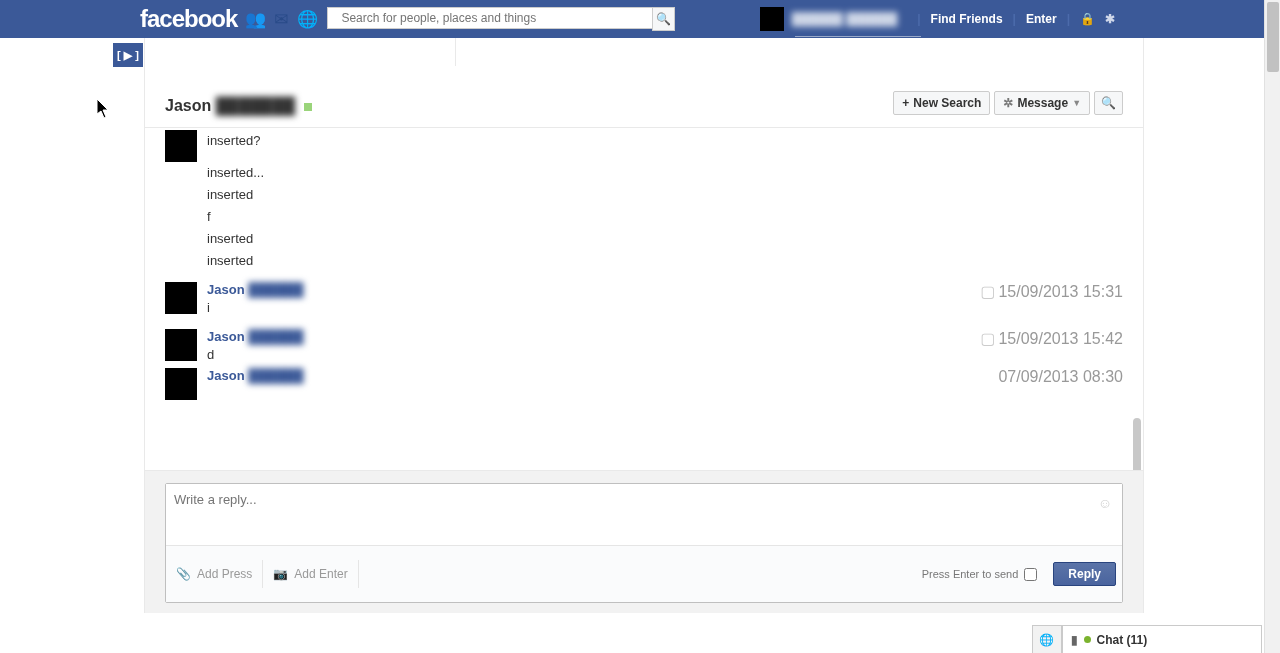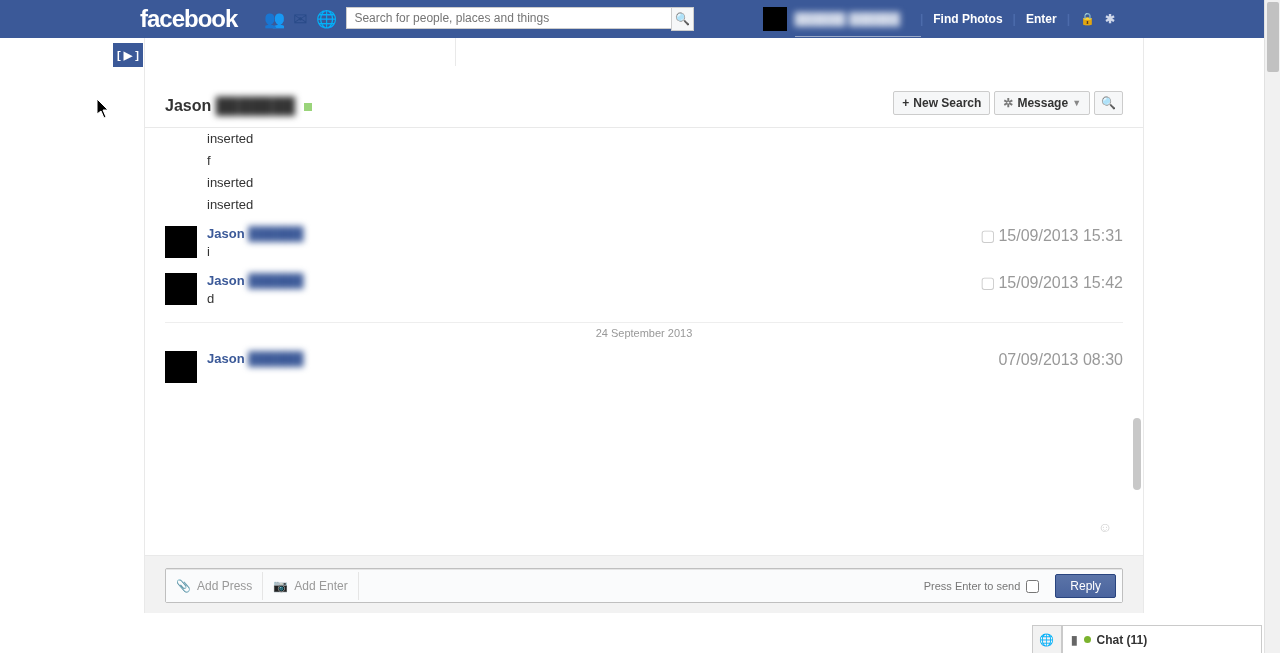--- a/index.html
+++ b/index.html
@@ -18,33 +18,33 @@
   background: #3b5998;
   display: flex;
   align-items: center;
   padding-left: 140px;
   color: #fff;
 }
 .logo {
   font-size: 24px;
   font-weight: bold;
   letter-spacing: -1px;
-  margin-right: 27px;
+  margin-right: 8px;
   font-family: "Helvetica Neue", Helvetica, Arial, sans-serif;
 }
 .top-icons { display: flex; gap: 6px; margin-right: 10px; }
 .top-icons span { width: 20px; height: 20px; color: #284a88; font-size: 17px; text-align:center; }
 .searchwrap { display:flex; }
 .searchbox {
   width: 325px;
   height: 22px;
   border: 1px solid #ccc;
   border-right: none;
   font-size: 12px;
-  padding: 0 7px;
+  padding: 0 13px;
   color: #777;
 }
 .searchbtn {
   width: 23px;
   height: 24px;
   background: #f6f7f8;
   border: 1px solid #ccc;
   color: #999;
   font-size: 12px;
   display:flex; align-items:center; justify-content:center;
@@ -169,22 +169,22 @@
   padding:7px 10px;
   border-right:1px solid #e5e5e5;
   color:#999; font-size:12px; cursor:pointer;
 }
 .enter-label { margin-left:auto; color:#777; font-size:11px; margin-right:6px;}
 .enter-cb{margin-right:10px;}
 .reply-btn {
   background:#5b74a8;
   background-image:linear-gradient(#5b74a8,#4a649e);
   border:1px solid #29447e;
-  color:#fff; font-weight:normal; font-size:12px;
-  padding:4px 14px; margin:4px 6px;
+  color:#fff; font-weight:bold; font-size:12px;
+  padding:4px 14px; margin:16px 6px;
   border-radius:2px;
   cursor:pointer;
 }
 .emoji-face{ position:relative; float:right; margin:-50px 10px 0 0; color:#ccc; font-size:14px;}
 
 
 .chat-dock{
   position:absolute;
   right:18px; bottom:0;
   display:flex; align-items:flex-end;
@@ -244,21 +244,21 @@
     <div class="searchwrap">
       <input class="searchbox" type="text" placeholder="Search for people, places and things" style="">
       <div class="searchbtn">🔍</div>
     </div>
     <div class="top-right">
       <div class="profile-block">
         <div class="profile-pic"></div>
         <span class="profile-name">██████ ██████</span>
       </div>
       <span class="divider-v">|</span>
-      <a href="#">Find Photos</a>
+      <a href="#">Find Friends</a>
       <span class="divider-v">|</span>
       <a href="#">Enter</a>
       <span class="divider-v">|</span>
       <span style="color:#d0d8ea">🔒</span>
       <span style="color:#d0d8ea">✱</span>
     </div>
     <div class="user-underline"></div>
   </div>
 
   <div class="bookmark">[ ▶ ]</div>
@@ -282,21 +282,28 @@
           <span class="arrow">▼</span>
         </div>
         <div class="btn btn-search">
           <span>🔍</span>
         </div>
       </div>
     </div>
 
     <div class="thread">
 
+      <div class="msg-group">
+        <div class="avatar"></div>
+        <div class="msg-body">
+          <div class="msg-line">inserted?</div>
+        </div>
+      </div>
       <div class="lines-col">
+        <div class="msg-line">inserted...</div>
         <div class="msg-line">inserted</div>
         <div class="msg-line">f</div>
         <div class="msg-line">inserted</div>
         <div class="msg-line">inserted</div>
       </div>
 
       <div class="msg-group" style="margin-top:10px;">
         <div class="avatar"></div>
         <div class="msg-body">
           <span class="ts"><span class="ts-icon">▢</span><span>15/09/2013 15:31</span></span>
@@ -313,38 +320,38 @@
         <div class="msg-body">
           <span class="ts"><span class="ts-icon">▢</span><span>15/09/2013 15:42</span></span>
           <div class="msg-name">
             <span>Jason</span>
             <span class="blurpart">██████</span>
           </div>
           <div class="msg-line">d</div>
         </div>
       </div>
 
-      <div class="date-divider">24 September 2013</div>
 
       <div class="msg-group">
         <div class="avatar"></div>
         <div class="msg-body">
           <span class="ts">07/09/2013 08:30</span>
           <div class="msg-name">
             <span>Jason</span>
             <span class="blurpart">██████</span>
           </div>
         </div>
       </div>
 
       <div class="inner-scroll"></div>
     </div>
 
     <div class="reply-area">
       <div class="reply-box">
+        <textarea class="reply-text" placeholder="Write a reply..." style=""></textarea>
         <span class="emoji-face">☺</span>
         <div class="reply-toolbar">
           <div class="tool-btn">
             <span>📎</span>
             <span>Add Press</span>
           </div>
           <div class="tool-btn">
             <span>📷</span>
             <span>Add Enter</span>
           </div>

